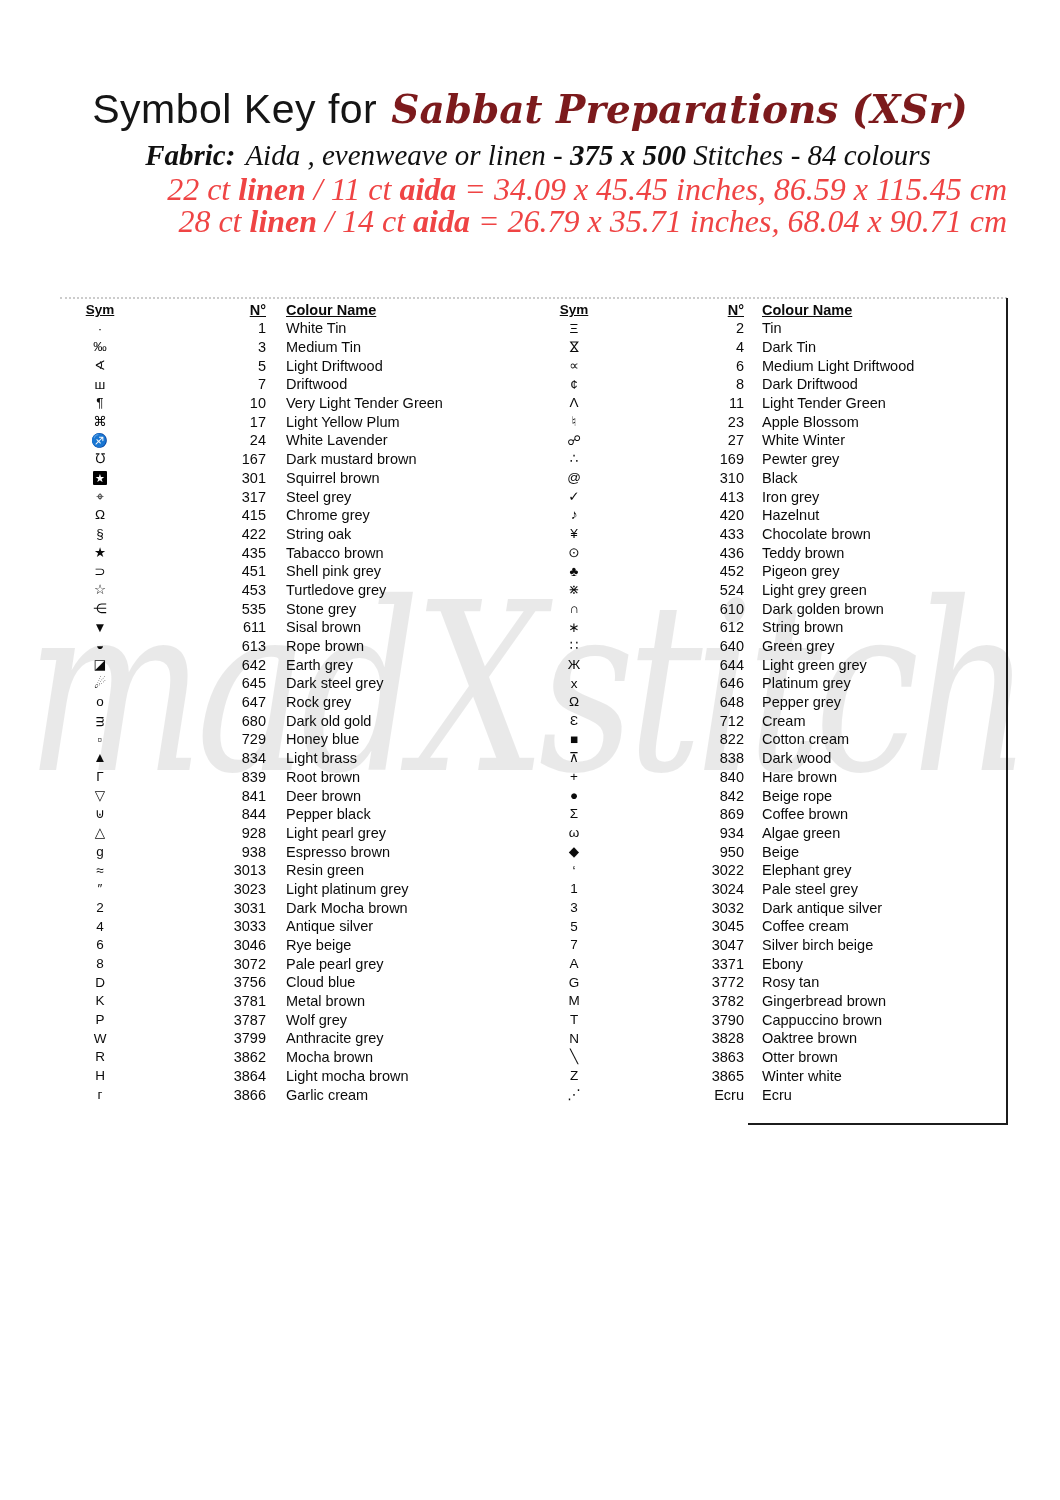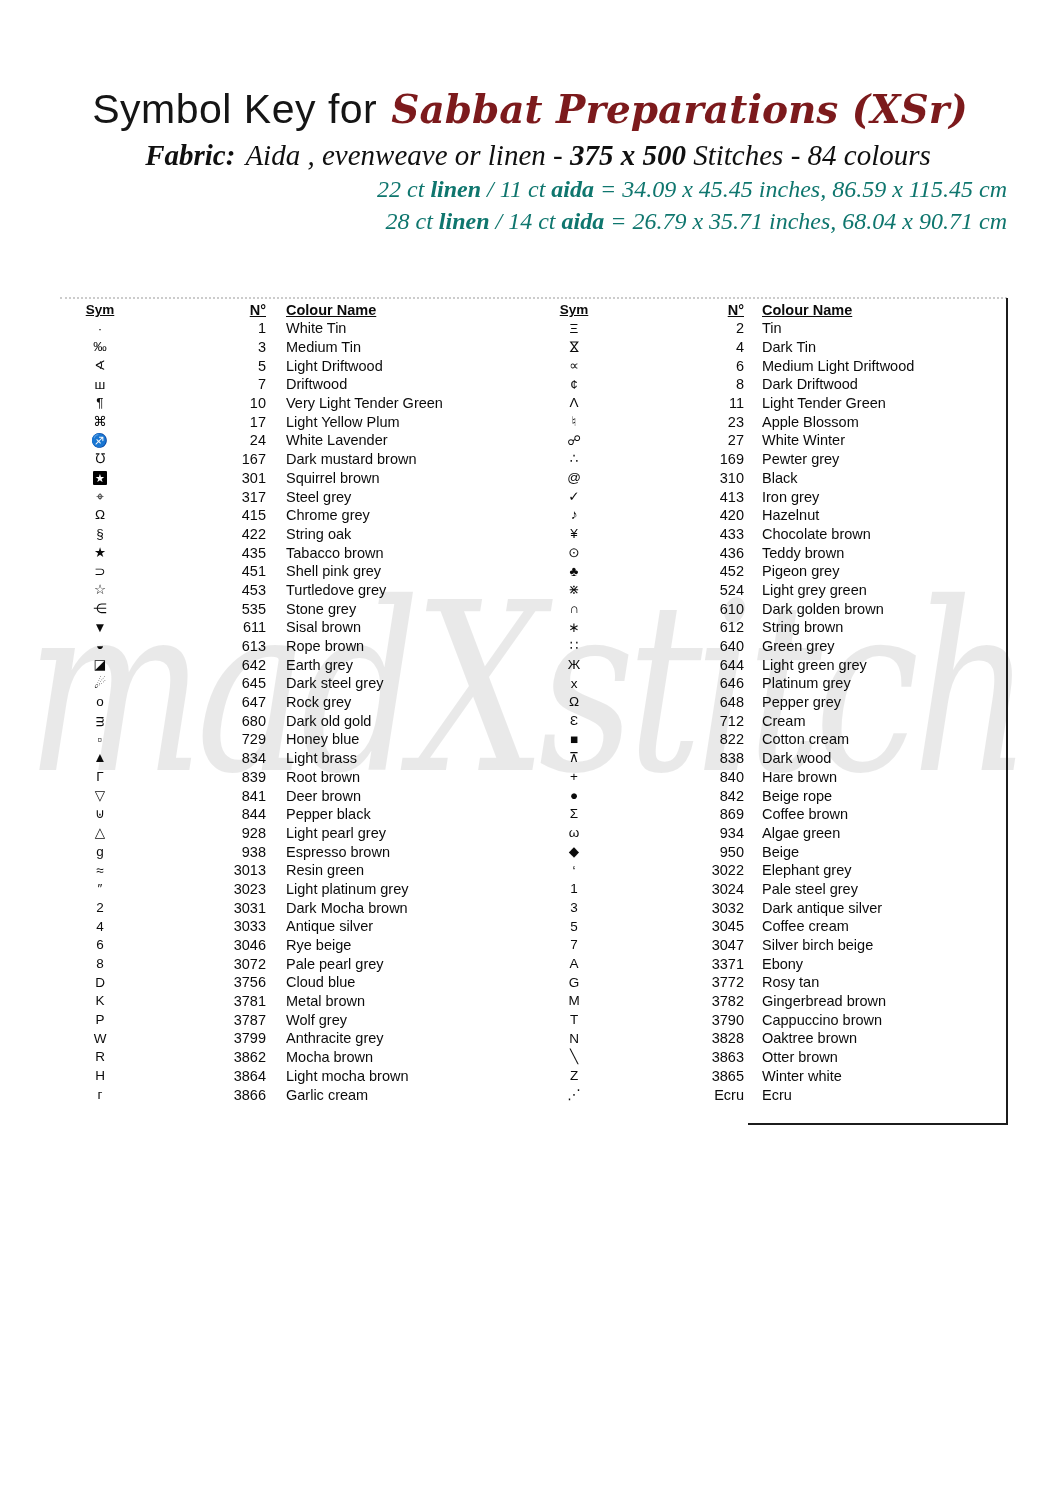--- a/index.html
+++ b/index.html
@@ -21,21 +21,21 @@
   .tname{font-family:"DejaVu Serif",serif;font-style:italic;font-weight:700;font-size:39px;color:#7c1a1c;margin-left:14px;}
   
   .fabricline{
     position:absolute;top:139px;left:8px;width:100%;text-align:center;z-index:1;white-space:nowrap;
     font-family:"Liberation Serif",serif;font-style:italic;font-size:29px;color:#101010;
   }
   .fabricline .fb{font-weight:bold;margin-right:10px;}
   .bold{font-weight:bold;}
   .sizes{
     position:absolute;top:174px;right:53px;text-align:right;z-index:1;white-space:nowrap;
-    font-family:"Liberation Serif",serif;font-style:italic;font-size:24px;line-height:31.5px;color:#0f766e;
+    font-family:"Liberation Serif",serif;font-style:italic;font-size:32px;line-height:31.5px;color:#ef4444;
   }
   
   .rule-top{position:absolute;top:297px;left:60px;width:947px;border-top:2px dotted #cccccc;z-index:1;}
   .rule-right{position:absolute;top:298px;left:1006px;width:2px;height:827px;background:#1c1c1c;z-index:1;}
   .rule-bottom{position:absolute;top:1123px;left:748px;width:260px;height:2px;background:#1c1c1c;z-index:1;}
   
   .ktable{position:absolute;top:300px;z-index:1;font-size:14.5px;}
   .ktable.leftt{left:60px;width:470px;}
   .ktable.rightt{left:530px;width:476px;}
   .khead,.krow{display:grid;align-items:center;}

